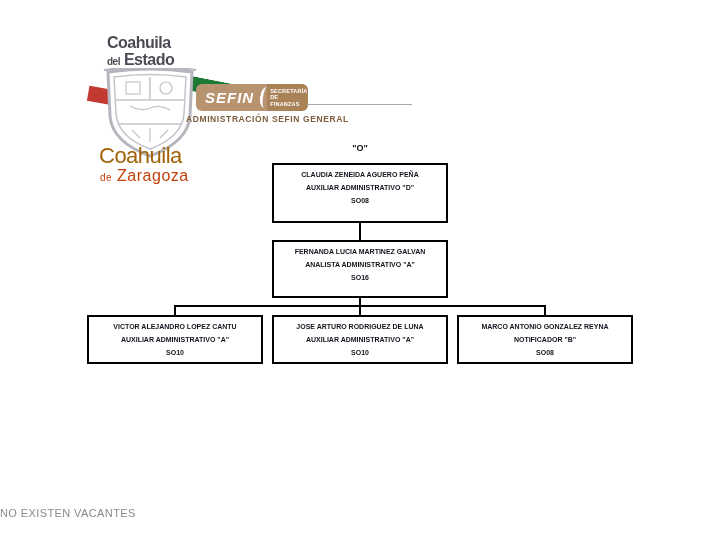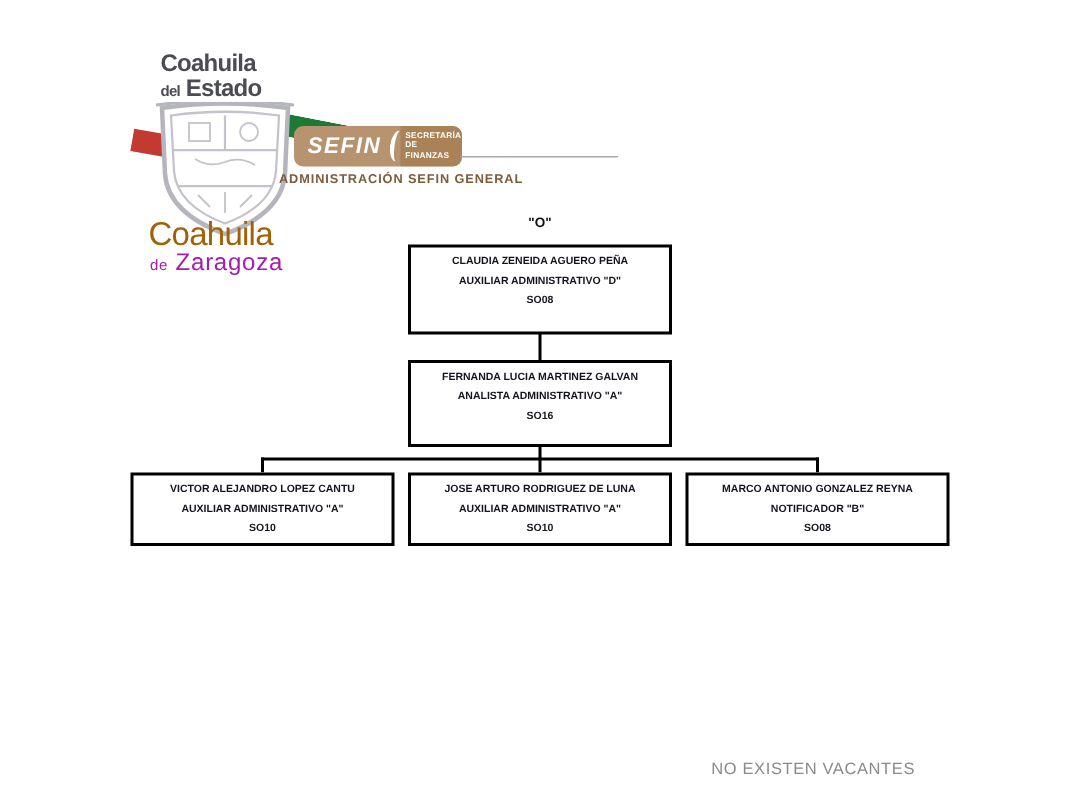--- a/index.html
+++ b/index.html
@@ -48,21 +48,21 @@
   .hdr-line{position:absolute;left:307px;top:104px;width:105px;height:1px;background:#a9a9a9;}
   .hdr-afg{
     position:absolute;left:186px;top:114px;color:#7d5c3c;
     font-weight:bold;font-size:8.5px;letter-spacing:0.6px;
   }
   .hdr-coahuila{
     position:absolute;left:99px;top:143px;color:#a16207;
     font-weight:normal;font-size:22px;letter-spacing:-0.5px;
   }
   .hdr-zaragoza{
-    position:absolute;left:100px;top:167px;color:#a21caf;font-size:16px;letter-spacing:0.5px;
+    position:absolute;left:100px;top:167px;color:#c2410c;font-size:16px;letter-spacing:0.5px;
   }
   .hdr-zaragoza .small{font-size:10px;}
   
   .topmark{
     position:absolute;left:344px;top:143px;width:32px;text-align:center;
     font-size:9px;font-weight:bold;color:#111111;
   }
   .node{
     position:absolute;background:#ffffff;border:2px solid #000000;
     box-sizing:border-box;text-align:center;padding-top:3px;
@@ -75,21 +75,21 @@
   .n5{left:457px;top:315px;width:176px;height:49px;}
   .conn{position:absolute;background:#000000;}
   .c-v1{left:359px;top:222px;width:2px;height:19px;}
   .c-v2{left:359px;top:297px;width:2px;height:10px;}
   .c-h1{left:174px;top:305px;width:372px;height:2px;}
   .c-v3{left:174px;top:305px;width:2px;height:10px;}
   .c-v4{left:359px;top:305px;width:2px;height:10px;}
   .c-v5{left:544px;top:305px;width:2px;height:10px;}
   
   .footer-note{
-    position:absolute;left:0;top:507px;width:610px;text-align:right;
+    position:absolute;left:0;top:507px;width:610px;text-align:left;
     color:#8a8a8a;font-size:11px;letter-spacing:0.4px;
   }
 </style>
 </head>
 <body>
 
 <div>
 
   <div class="hdr-gobierno">
     <div>Coahuila</div>

